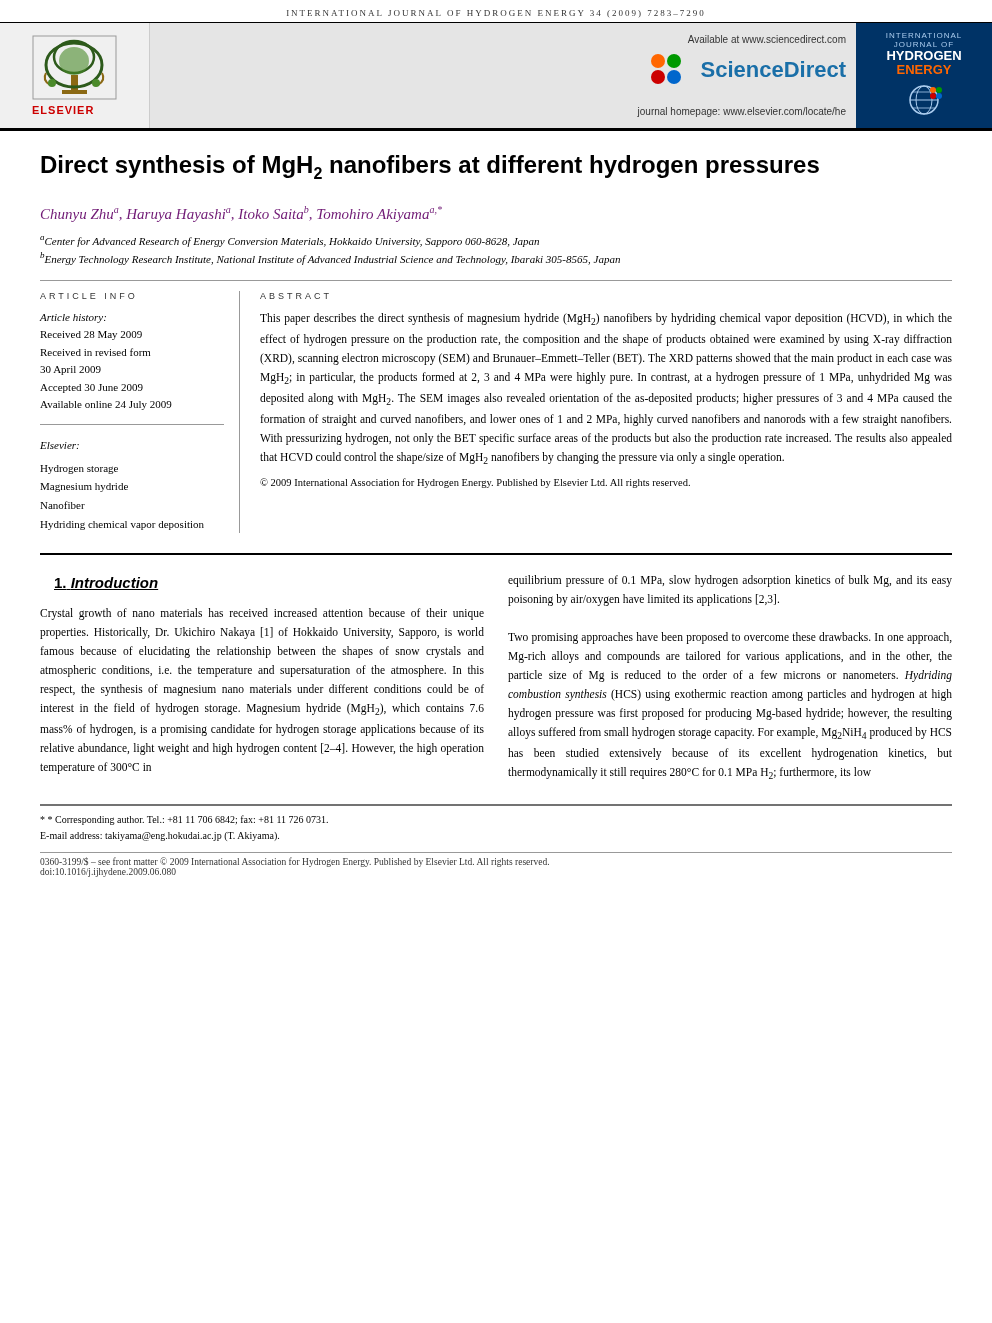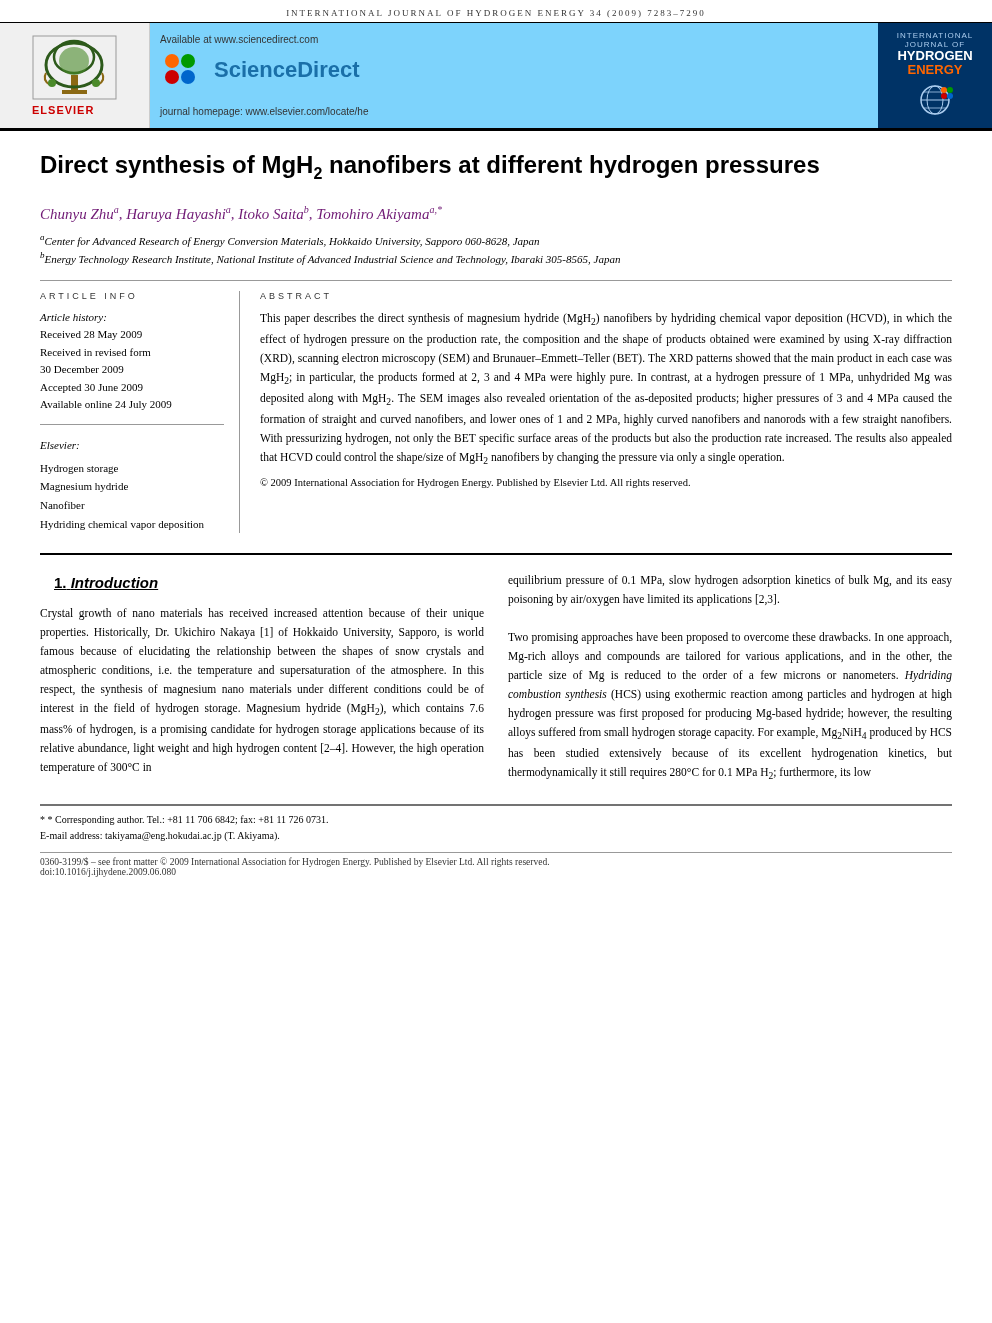--- a/index.html
+++ b/index.html
@@ -52,24 +52,24 @@
       color: #cc0000;
       letter-spacing: 1px;
       margin-top: 4px;
       font-family: Arial, sans-serif;
     }
 
     .banner-center {
       flex: 1;
       display: flex;
       flex-direction: column;
-      align-items: flex-start;
+      align-items: flex-end;
       justify-content: center;
       padding: 10px;
-      background: #7dd3fc;
+      background: #e5e5e5;
     }
 
     .sciencedirect-url {
       font-size: 10px;
       color: #333;
       margin-bottom: 6px;
       font-family: Arial, sans-serif;
     }
 
     .sciencedirect-logo {
@@ -86,21 +86,21 @@
       font-weight: bold;
     }
 
     .journal-homepage {
       font-size: 10px;
       color: #333;
       font-family: Arial, sans-serif;
     }
 
     .banner-right {
-      width: 114px;
+      width: 136px;
       background: #003366;
       display: flex;
       align-items: center;
       justify-content: center;
       padding: 8px;
     }
 
     .he-logo-box {
       background: #003366;
       color: #fff;
@@ -404,21 +404,21 @@
 
   <div class="two-col">
 
     <div class="col-left">
       <div class="section-label">ARTICLE INFO</div>
 
       <div class="article-info-item">
         <div class="label">Article history:</div>
         <div>Received 28 May 2009</div>
         <div>Received in revised form</div>
-        <div>30 December 2009</div>
+        <div>30 April 2009</div>
         <div>Accepted 30 June 2009</div>
         <div>Available online 24 July 2009</div>
       </div>
 
       <hr class="divider-line" style="margin:10px 0;">
 
       <div class="keywords-section">
         <div class="kw-label article-info-item">Elsevier:</div>
         <div class="keyword-item">Hydrogen storage</div>
         <div class="keyword-item">Magnesium hydride</div>

